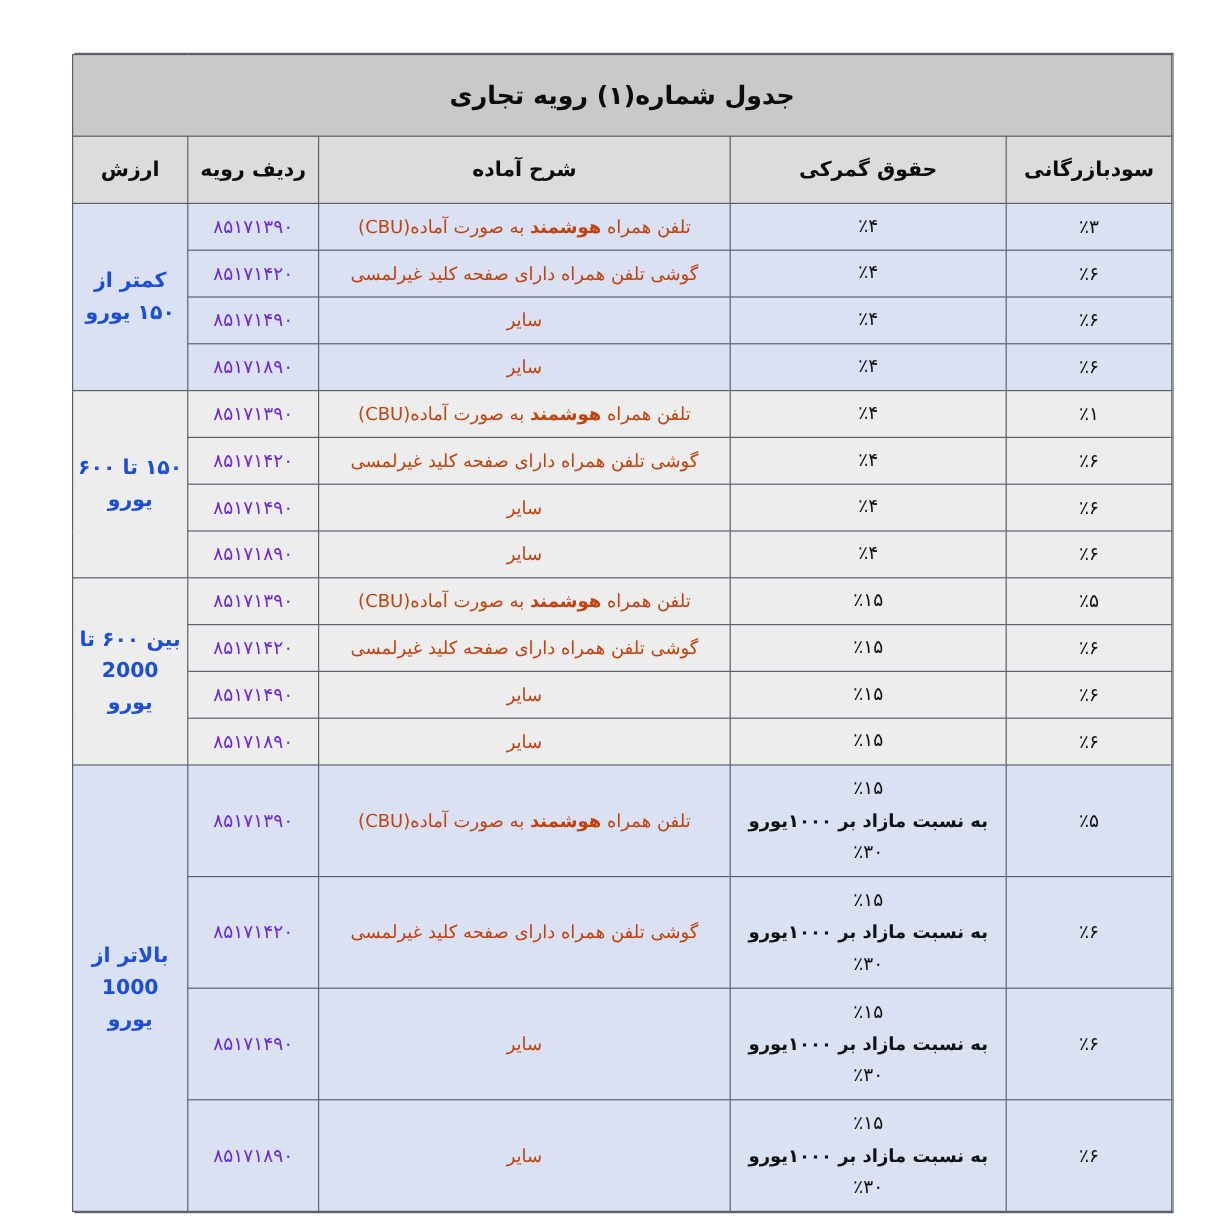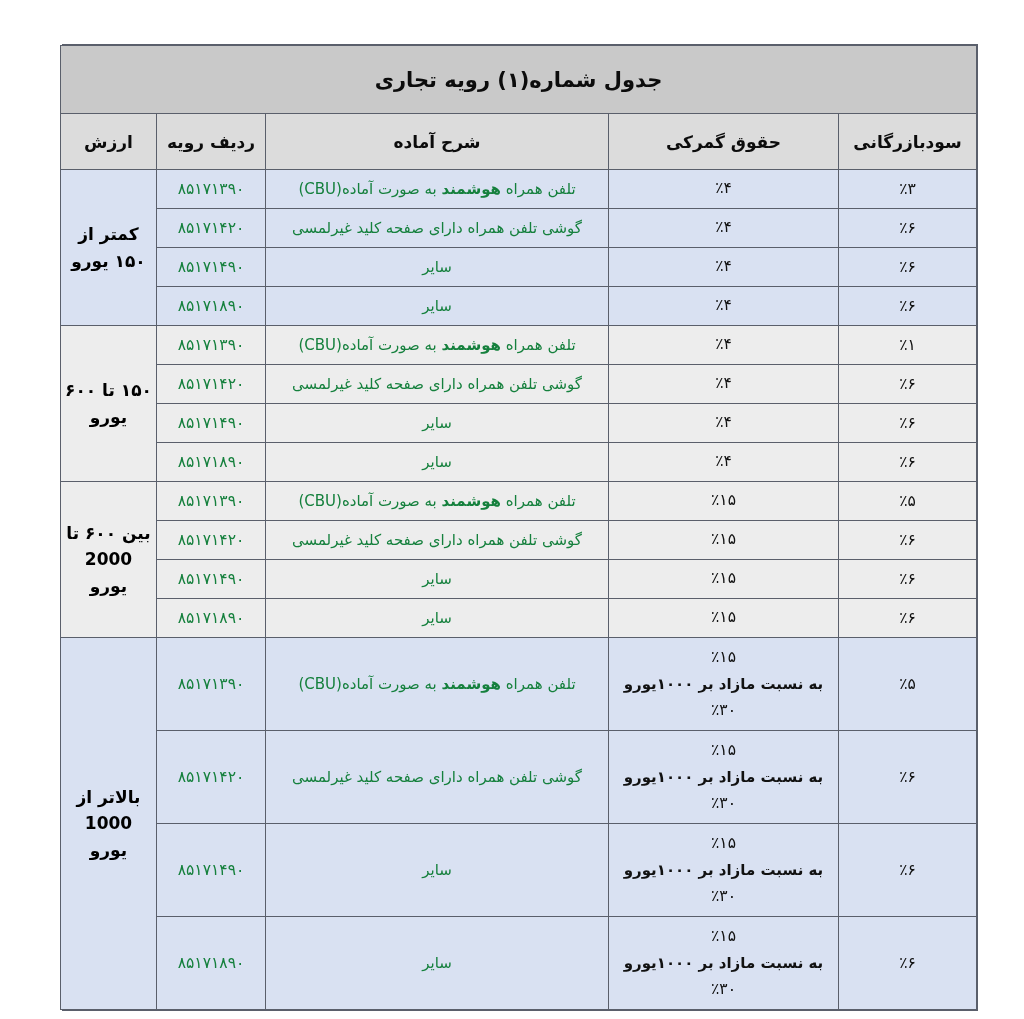--- a/index.html
+++ b/index.html
@@ -76,30 +76,30 @@
   col.c-profit  { width: 138px; }   
 
   
   tr.band-blue td  { background: #d9e1f2; }
   tr.band-gray td  { background: #ededed; }
 
   td.value-cell {
     font-size: 17px;
     font-weight: bold;
     line-height: 1.55;
-    color: #000000;
+    color: #1d4ed8;
   }
   td.tariff-cell {
     font-size: 15.5px;
     letter-spacing: 0.5px;
-    color: #15803d;
+    color: #6d28d9;
   }
   td.desc-cell {
     font-size: 15px;
-    color: #15803d;
+    color: #c2410c;
     padding-right: 10px;
   }
   td.duty-cell {
     font-size: 15.5px;
     line-height: 1.75;
     color: #111;
   }
   td.profit-cell {
     font-size: 15.5px;
     color: #111;

